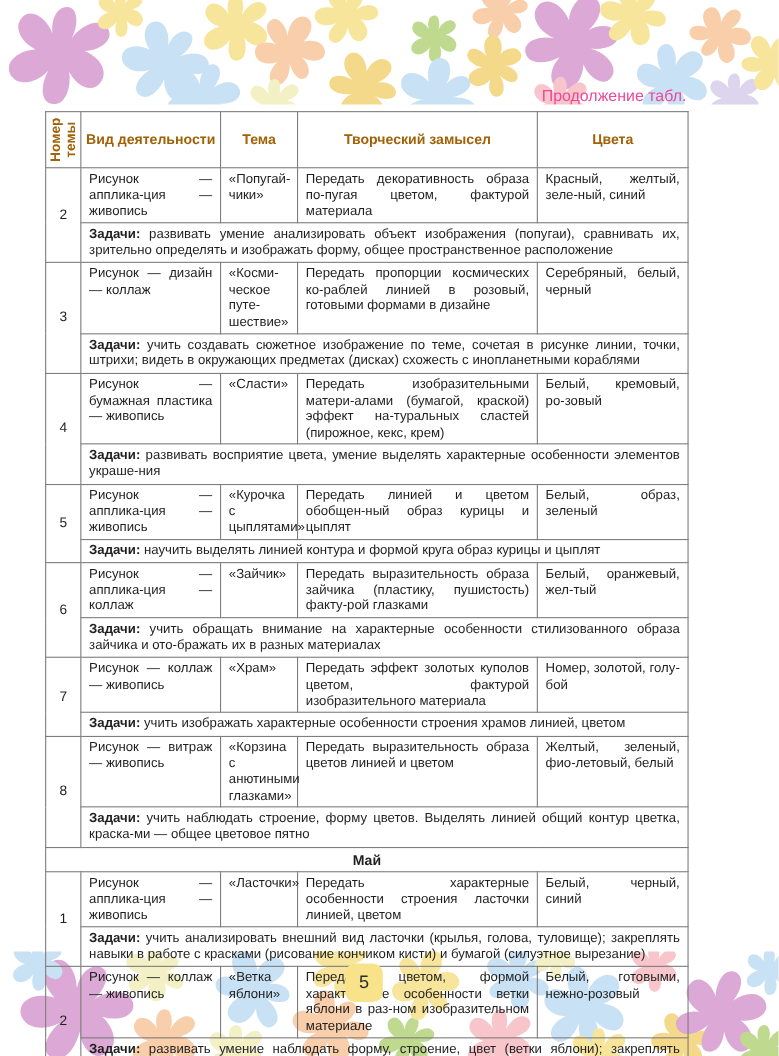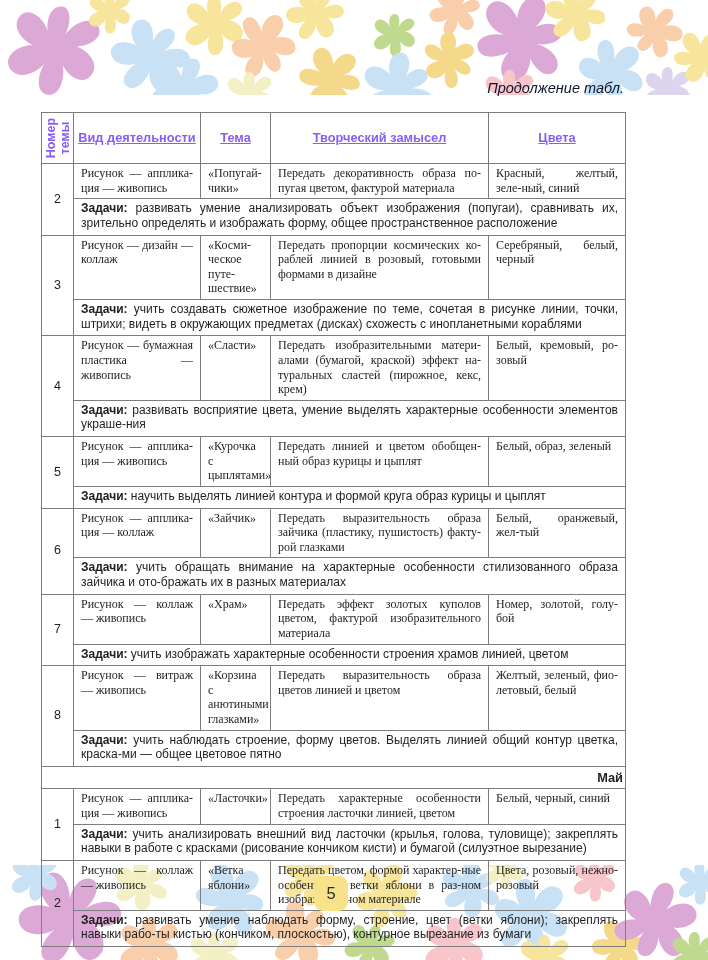--- a/index.html
+++ b/index.html
@@ -5,46 +5,46 @@
   html,body{margin:0;padding:0;background:#ffffff;}
   .page{
     position:relative;width:708px;height:960px;background:#ffffff;
     overflow:hidden;font-family:"Liberation Sans",sans-serif;color:#1f1f1f;
   }
   .band{position:absolute;left:0;width:708px;height:95px;}
   .band.top{top:0;}
   .band.bottom{bottom:0;}
   .content{position:relative;z-index:1;padding-top:80px;}
   .cont-label{
-    margin:0 84px 16px 41px;text-align:right;font-style:italic;
-    font-size:14.5px;color:#0f172a;
+    margin:0 84px 5px 41px;text-align:right;
+    font-size:14.5px;color:#ec4899;
   }
   table.curr{
     border-collapse:collapse;table-layout:fixed;width:584px;margin-left:41px;
     font-size:12px;line-height:1.22;
   }
   table.curr td, table.curr th{border:1px solid #7d7d7d;}
   table.curr{border:1.5px solid #636363;}
   thead th{
     height:46px;vertical-align:middle;text-align:center;font-size:12.8px;
-    font-weight:bold;padding:2px 4px;color:#8b5cf6;text-decoration:underline;
+    font-weight:bold;padding:2px 4px;color:#a16207;
   }
   th.numh{position:relative;padding:0;}
   .rot{
     position:absolute;top:50%;left:50%;
     transform:translate(-50%,-50%) rotate(-90deg);
     width:54px;text-align:center;line-height:1.08;font-weight:bold;font-size:12.5px;
   }
-  td.cell{padding:2px 7px 3px;vertical-align:top;font-family:Liberation Serif, serif;}
+  td.cell{padding:2px 7px 3px;vertical-align:top;}
   td.just{text-align:justify;}
   td.num{text-align:center;vertical-align:middle;font-size:12.5px;padding:2px;}
   td.tasks{padding:2px 7px 4px;vertical-align:top;text-align:justify;}
   td.tasks .tl{font-weight:bold;margin-top:16px;}
   td.section{
-    text-align:right;font-weight:bold;font-size:12.8px;padding:3px 2px;
+    text-align:center;font-weight:bold;font-size:12.8px;padding:3px 2px;
   }
   .watermark{position:absolute;left:0;top:448px;z-index:3;pointer-events:none;}
   .pagenum{
     position:absolute;left:314px;top:876px;width:34px;height:35px;z-index:5;
     border-radius:9px;display:flex;align-items:center;justify-content:center;
     font-size:16.5px;color:#2a2a2a;
   }
 </style>
 </head>
 <body>
@@ -206,21 +206,21 @@
             <td class="cell just">Белый, черный, синий</td>
           </tr>
           <tr>
             <td class="tasks" colspan="4"><span class="tl">Задачи:</span><span> учить анализировать внешний вид ласточки (крылья, голова, туловище); закреплять навыки в работе с красками (рисование кончиком кисти) и бумагой (силуэтное вырезание)</span></td>
           </tr>
           <tr>
             <td class="num" rowspan="2">2</td>
             <td class="cell just">Рисунок — коллаж — живопись</td>
             <td class="cell">«Ветка яблони»</td>
             <td class="cell just">Передать цветом, формой характер-ные особенности ветки яблони в раз-ном изобразительном материале</td>
-            <td class="cell just">Цвета, розовый, нежно-розовый</td>
+            <td class="cell just">Белый, готовыми, нежно-розовый</td>
           </tr>
           <tr>
             <td class="tasks" colspan="4"><span class="tl">Задачи:</span><span> развивать умение наблюдать форму, строение, цвет (ветки яблони); закреплять навыки рабо-ты кистью (кончиком, плоскостью), контурное вырезание из бумаги</span></td>
           </tr>
         </tbody>
     </table>
   </div>
 
 
   <div class="pagenum" id="pagenum" style="background: rgb(249, 227, 138);">

